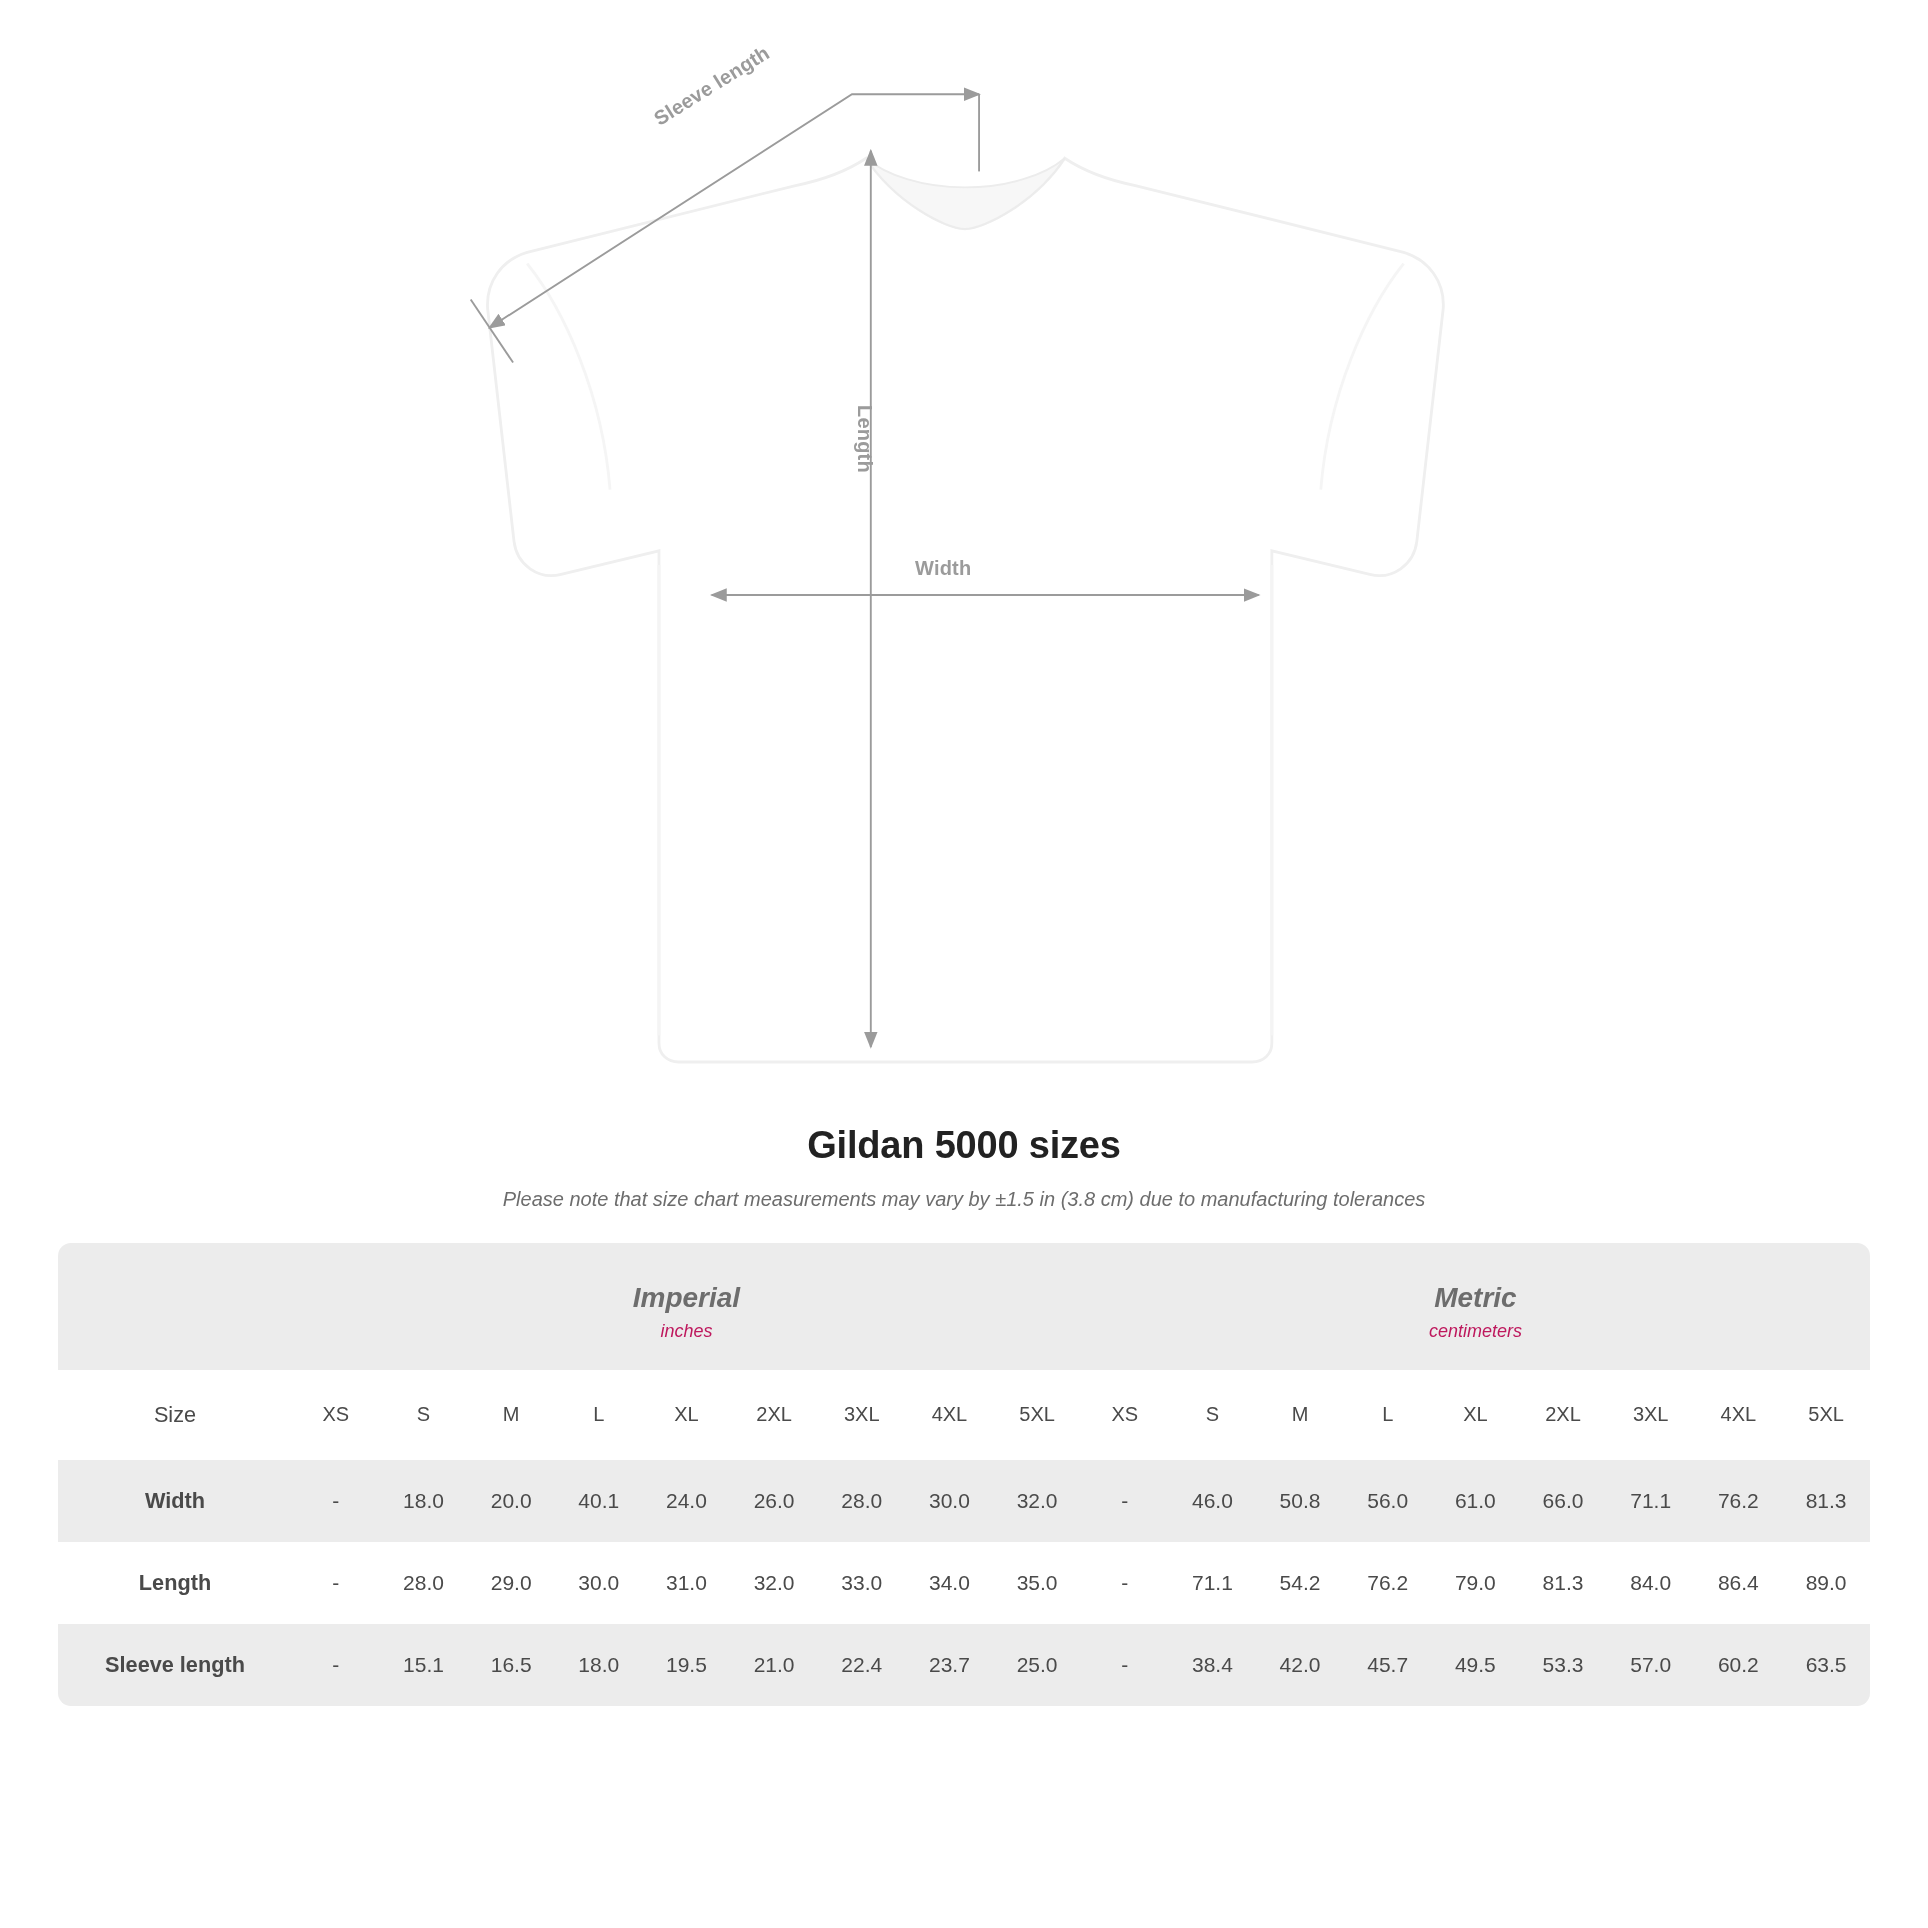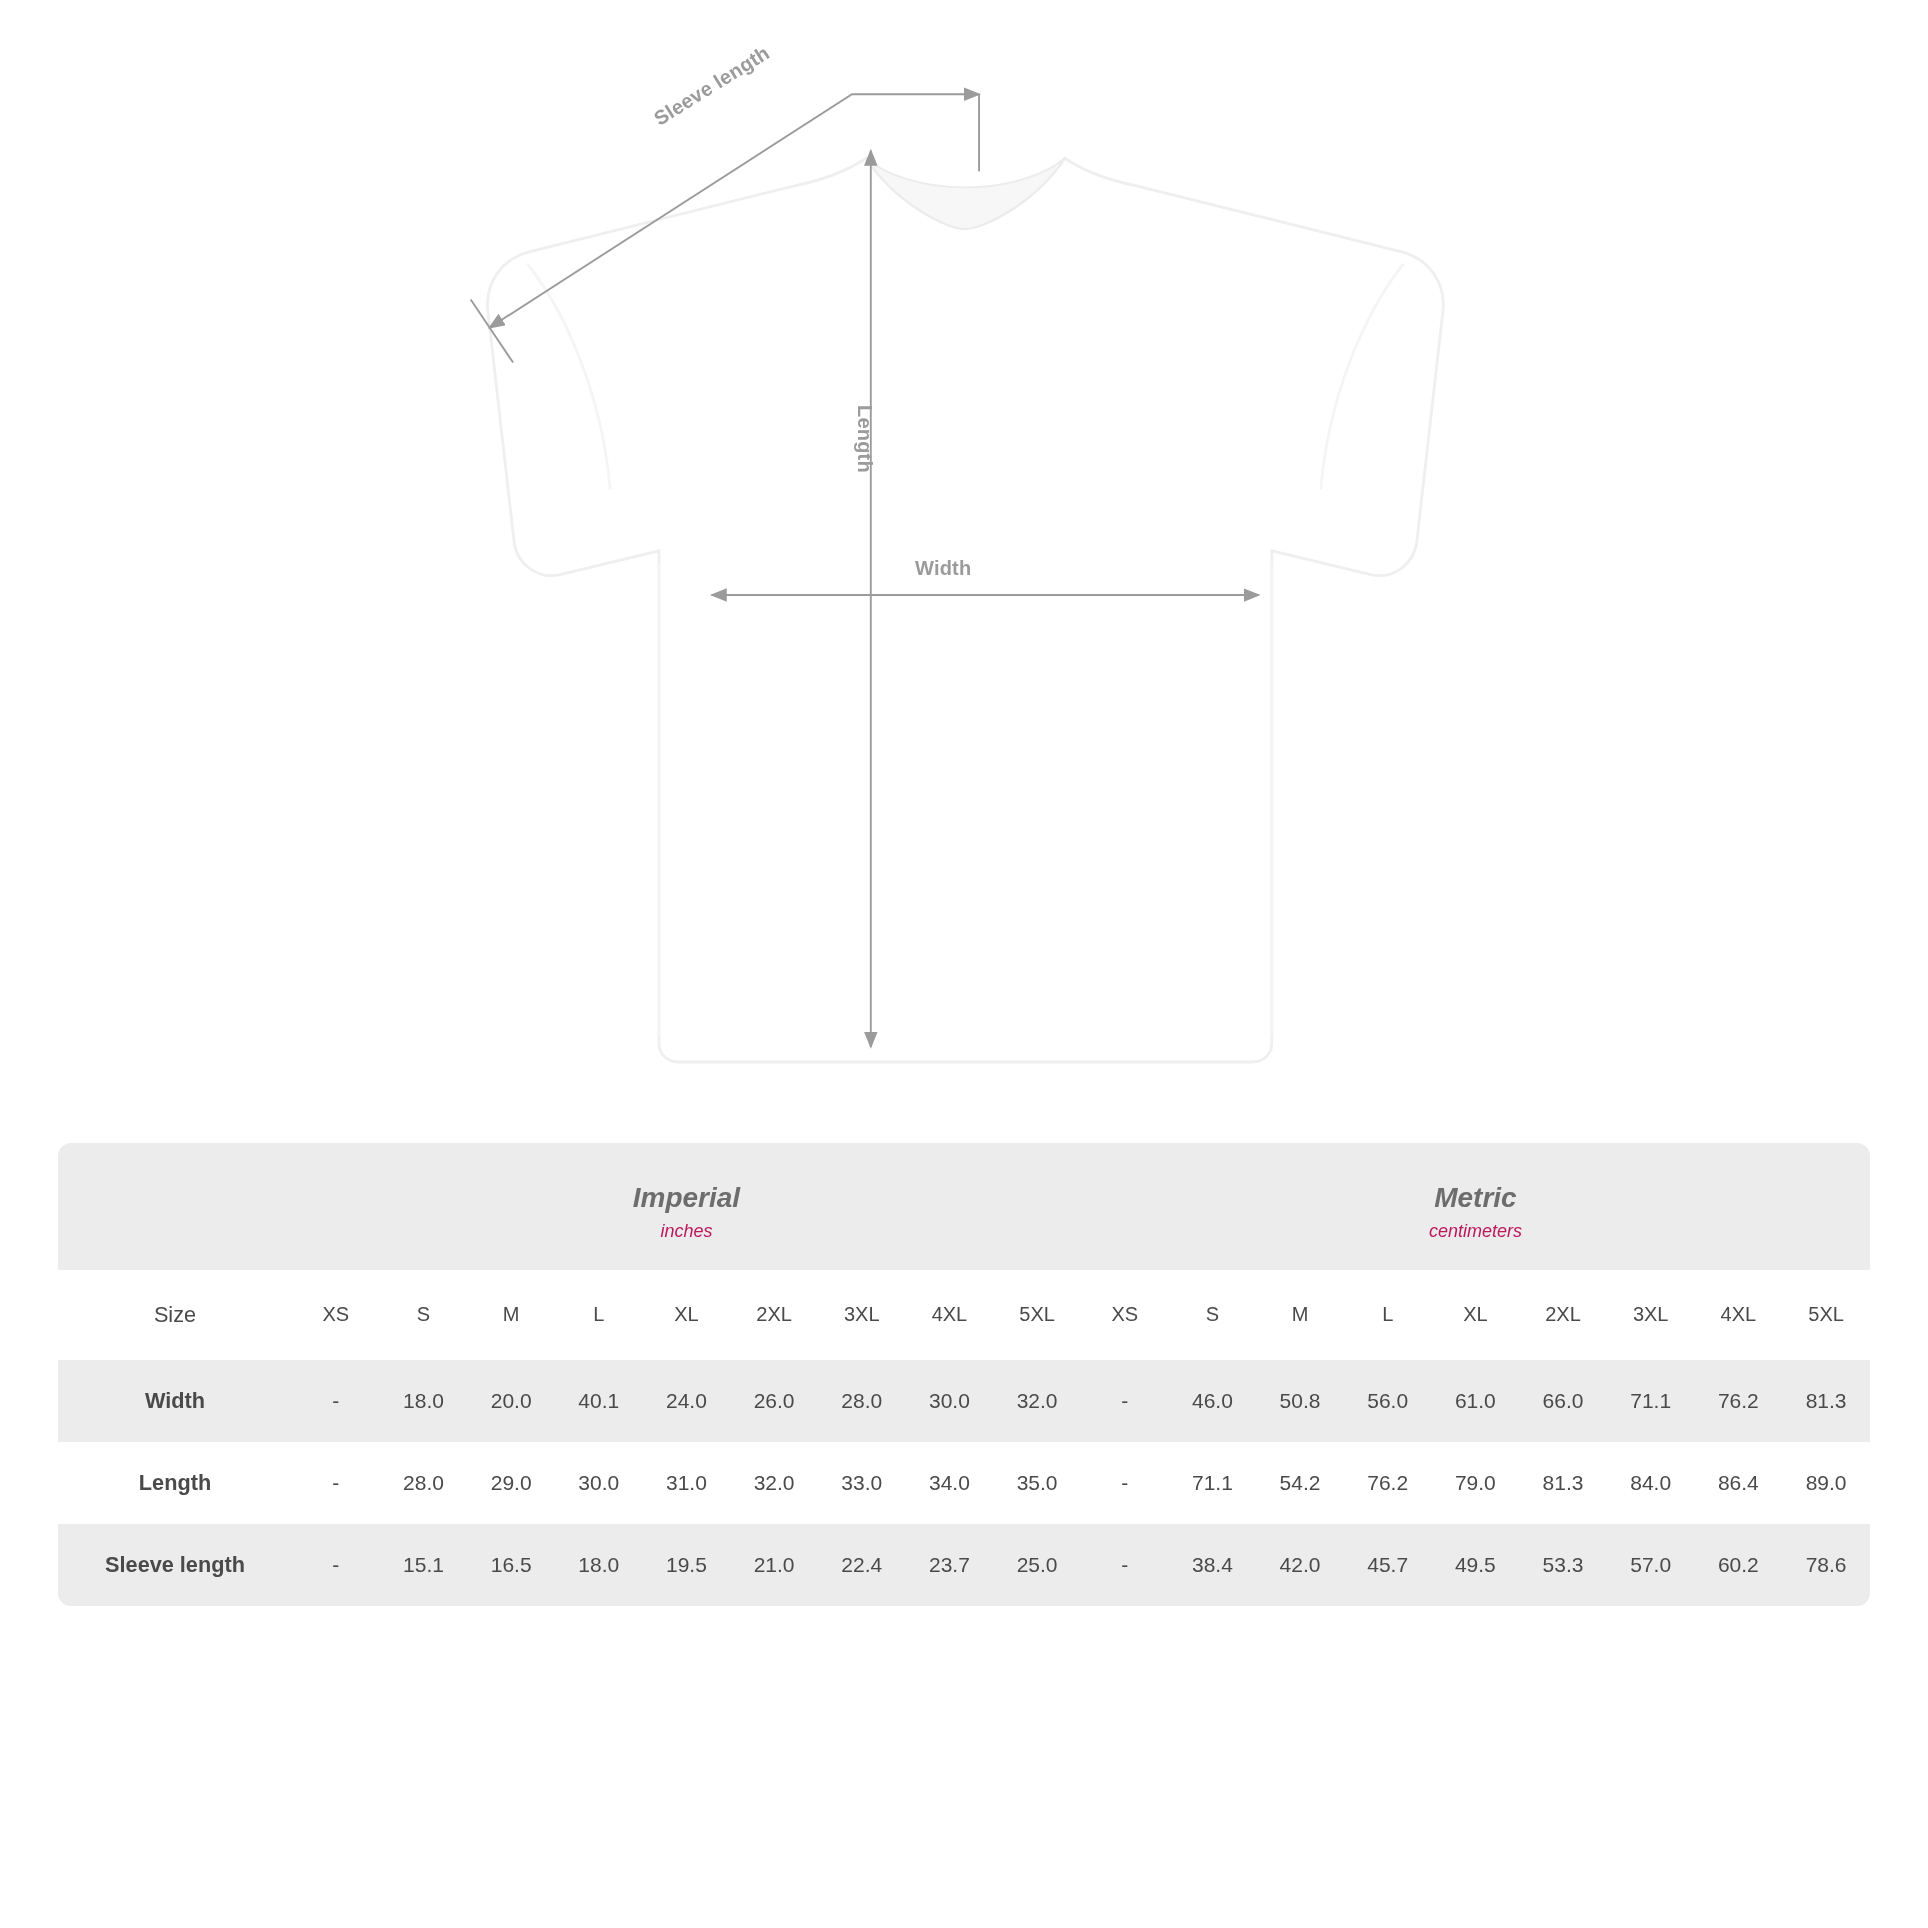--- a/index.html
+++ b/index.html
@@ -199,20 +199,24 @@
       <g>
         <line x1="756" y1="632" x2="1337" y2="632" stroke="#9b9b9b" stroke-width="2" marker-start="url(#arrTail)" marker-end="url(#arrHead)"></line>
       </g>
     </svg>
 
     <div class="dim-label label-sleeve">Sleeve length</div>
     <div class="dim-label label-length">Length</div>
     <div class="dim-label label-width">Width</div>
   </div>
 
+  <div class="title-block">
+    <h1 class="chart-title">Gildan 5000 sizes</h1>
+    <div class="chart-note">Please note that size chart measurements may vary by ±1.5 in (3.8 cm) due to manufacturing tolerances</div>
+  </div>
 
   <div class="table-wrap">
     <table class="size-table">
       <colgroup>
         <col class="col-label">
         <col span="18">
       </colgroup>
       <tbody>
         <tr class="unit-row">
           <td></td>
@@ -304,20 +308,20 @@
           <td>23.7</td>
           <td>25.0</td>
           <td>-</td>
           <td>38.4</td>
           <td>42.0</td>
           <td>45.7</td>
           <td>49.5</td>
           <td>53.3</td>
           <td>57.0</td>
           <td>60.2</td>
-          <td>78.6</td>
+          <td>63.5</td>
         </tr>
       </tbody>
     </table>
   </div>
 
 </div>
 
 
 </body></html>

